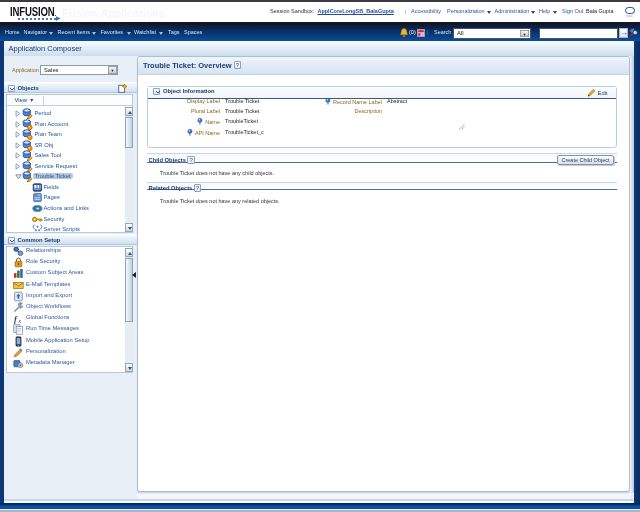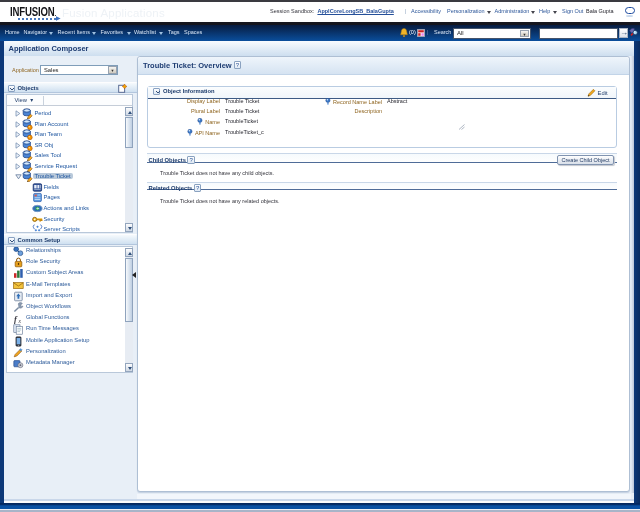--- a/index.html
+++ b/index.html
@@ -32,21 +32,21 @@
 #searchdd { left:453px; top:27.5px; width:78px; height:11.5px; background:#fff; border:1px solid #46546a; font-size:6px; color:#222; padding:1.5px 3px; }
 #sddbtn { position:absolute; right:1px; top:1px; width:9px; height:7.5px; background:linear-gradient(#f6f5f2,#cfcabe); border:1px solid #98a2b0; font-size:4px; color:#333; text-align:center; line-height:7px; }
 #searchinput { left:539px; top:27.5px; width:79px; height:11.5px; background:#fff; border:1px solid #46546a; }
 #gobtn { left:619px; top:27.5px; width:9px; height:10px; background:linear-gradient(#ffffff,#dfe3ea); border:1px solid #aab4c4; color:#16335e; font-size:8px; font-weight:bold; text-align:center; line-height:8px; }
 
 
 #sideL { left:0; top:41px; width:3.5px; height:471px; background:#0d3878; }
 #sideR { left:634px; top:41px; width:6px; height:471px; background:linear-gradient(90deg,#0d3878,#0a2c60); }
 #mainR { left:630.5px; top:56px; width:3.5px; height:437px; background:linear-gradient(90deg,#e6edf6,#b9c4d6); }
 #acbar { left:3.5px; top:41px; width:630.5px; height:15px; background:linear-gradient(#f8fbfe, #cddeef); border-radius:4px 4px 0 0; }
-#actitle { left:5px; top:2.5px; font-size:7.5px; font-weight:bold; color:#1d3c72; }
+#actitle { left:5px; top:2.5px; font-size:7.5px; font-weight:normal; color:#1d3c72; }
 
 
 #leftpanel { left:3.5px; top:56px; width:133.5px; height:443.5px; background:#e8eff7; }
 #applabel { left:8.5px; top:11px; font-size:5.5px; color:#8f6520; }
 #appdd { left:36.5px; top:9px; width:78px; height:10px; background:#fff; border:1px solid #7f9db9; font-size:5.8px; color:#222; padding:1px 3px; }
 #appddbtn { position:absolute; right:0px; top:0px; width:9px; height:8px; background:linear-gradient(#f6f5f2,#cfcabe); border:1px solid #98a2b0; font-size:4px; color:#333; text-align:center; line-height:7.5px; }
 
 .acc-hdr { left:0px; width:133.5px; height:10.5px; background:linear-gradient(#f6fafd,#cfe0f0); border-top:1px solid #fdfdfe; border-bottom:1px solid #b3c6dd; }
 .acc-hdr .disc { position:absolute; left:4px; top:1.5px; width:7px; height:7px; background:linear-gradient(#fbfcfe,#dde8f3); border:1px solid #8aa2c2; border-radius:1px; }
 .acc-hdr .disc svg, #oihdr .disc2 svg { position:absolute; left:0.5px; top:0.5px; }

